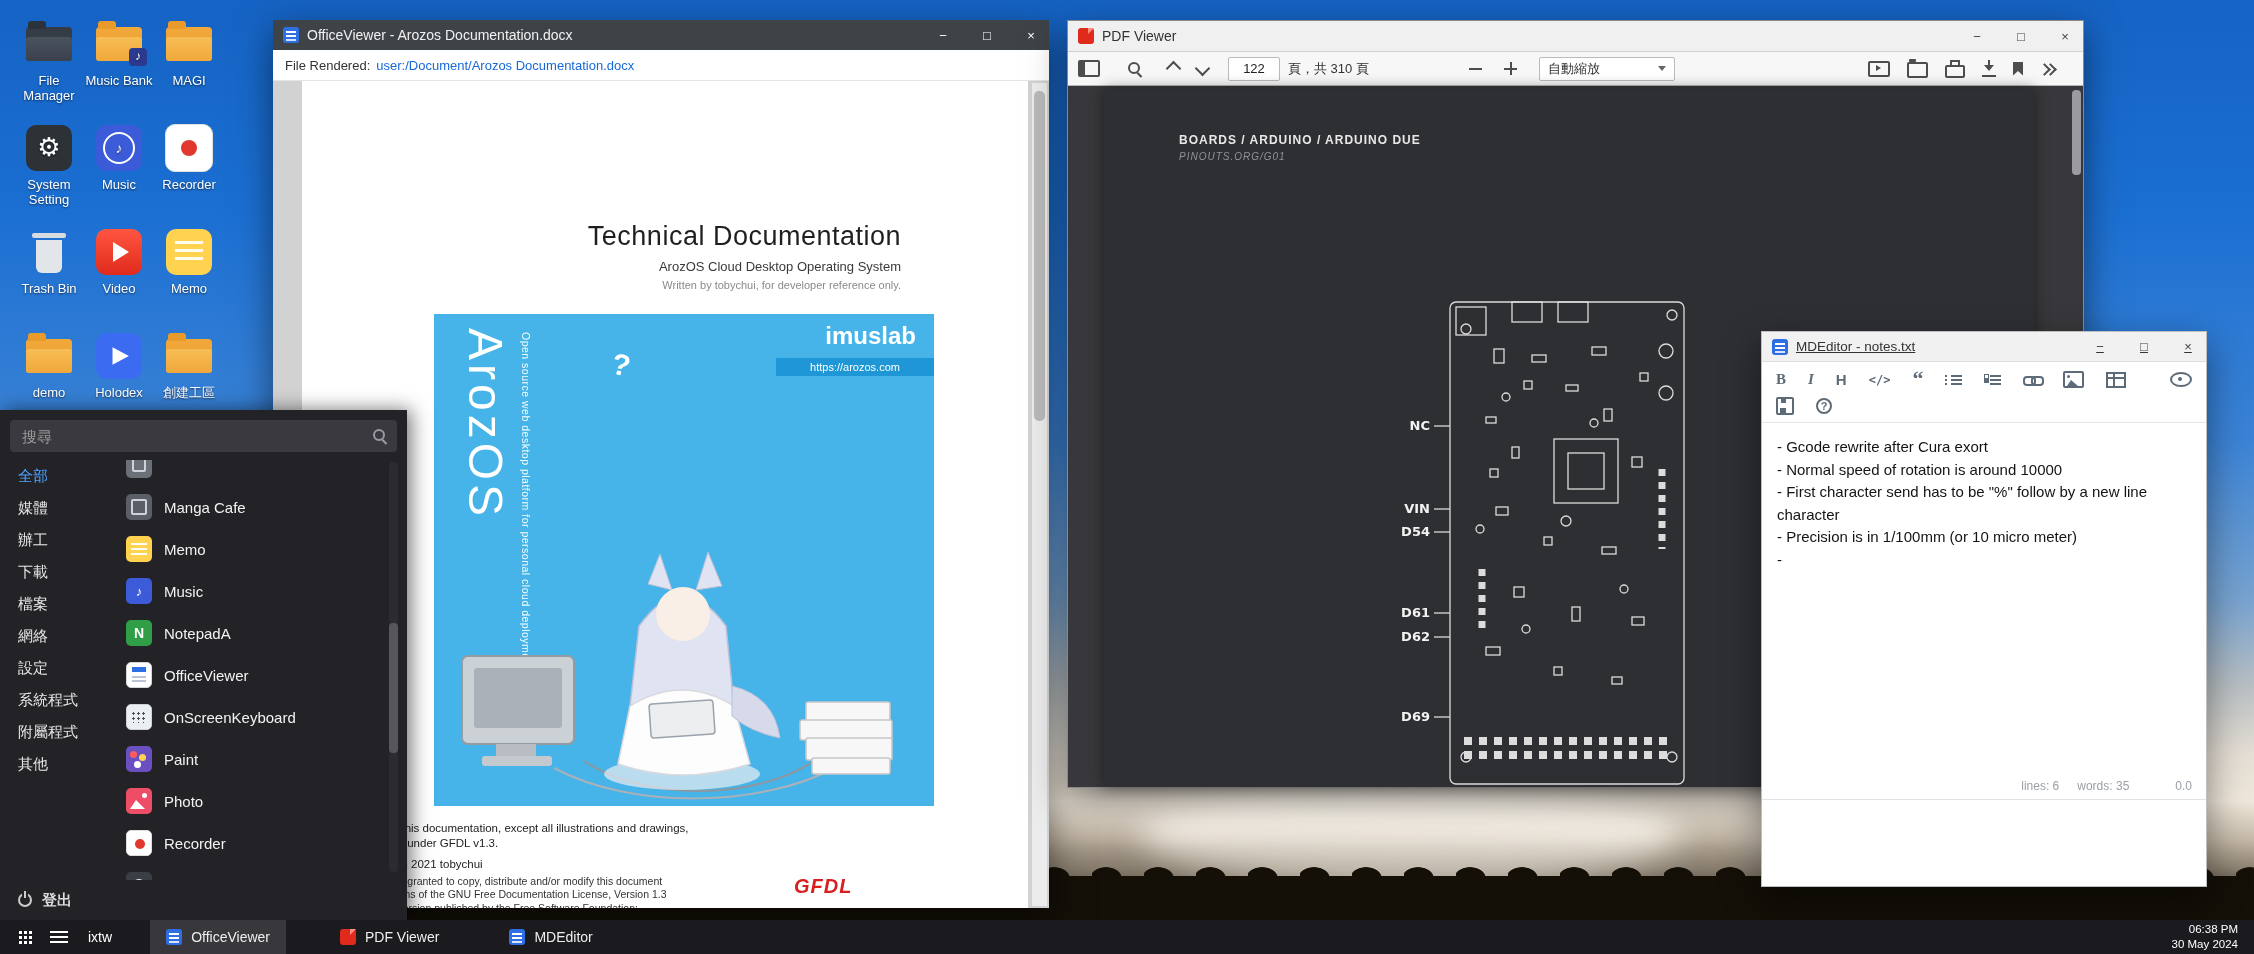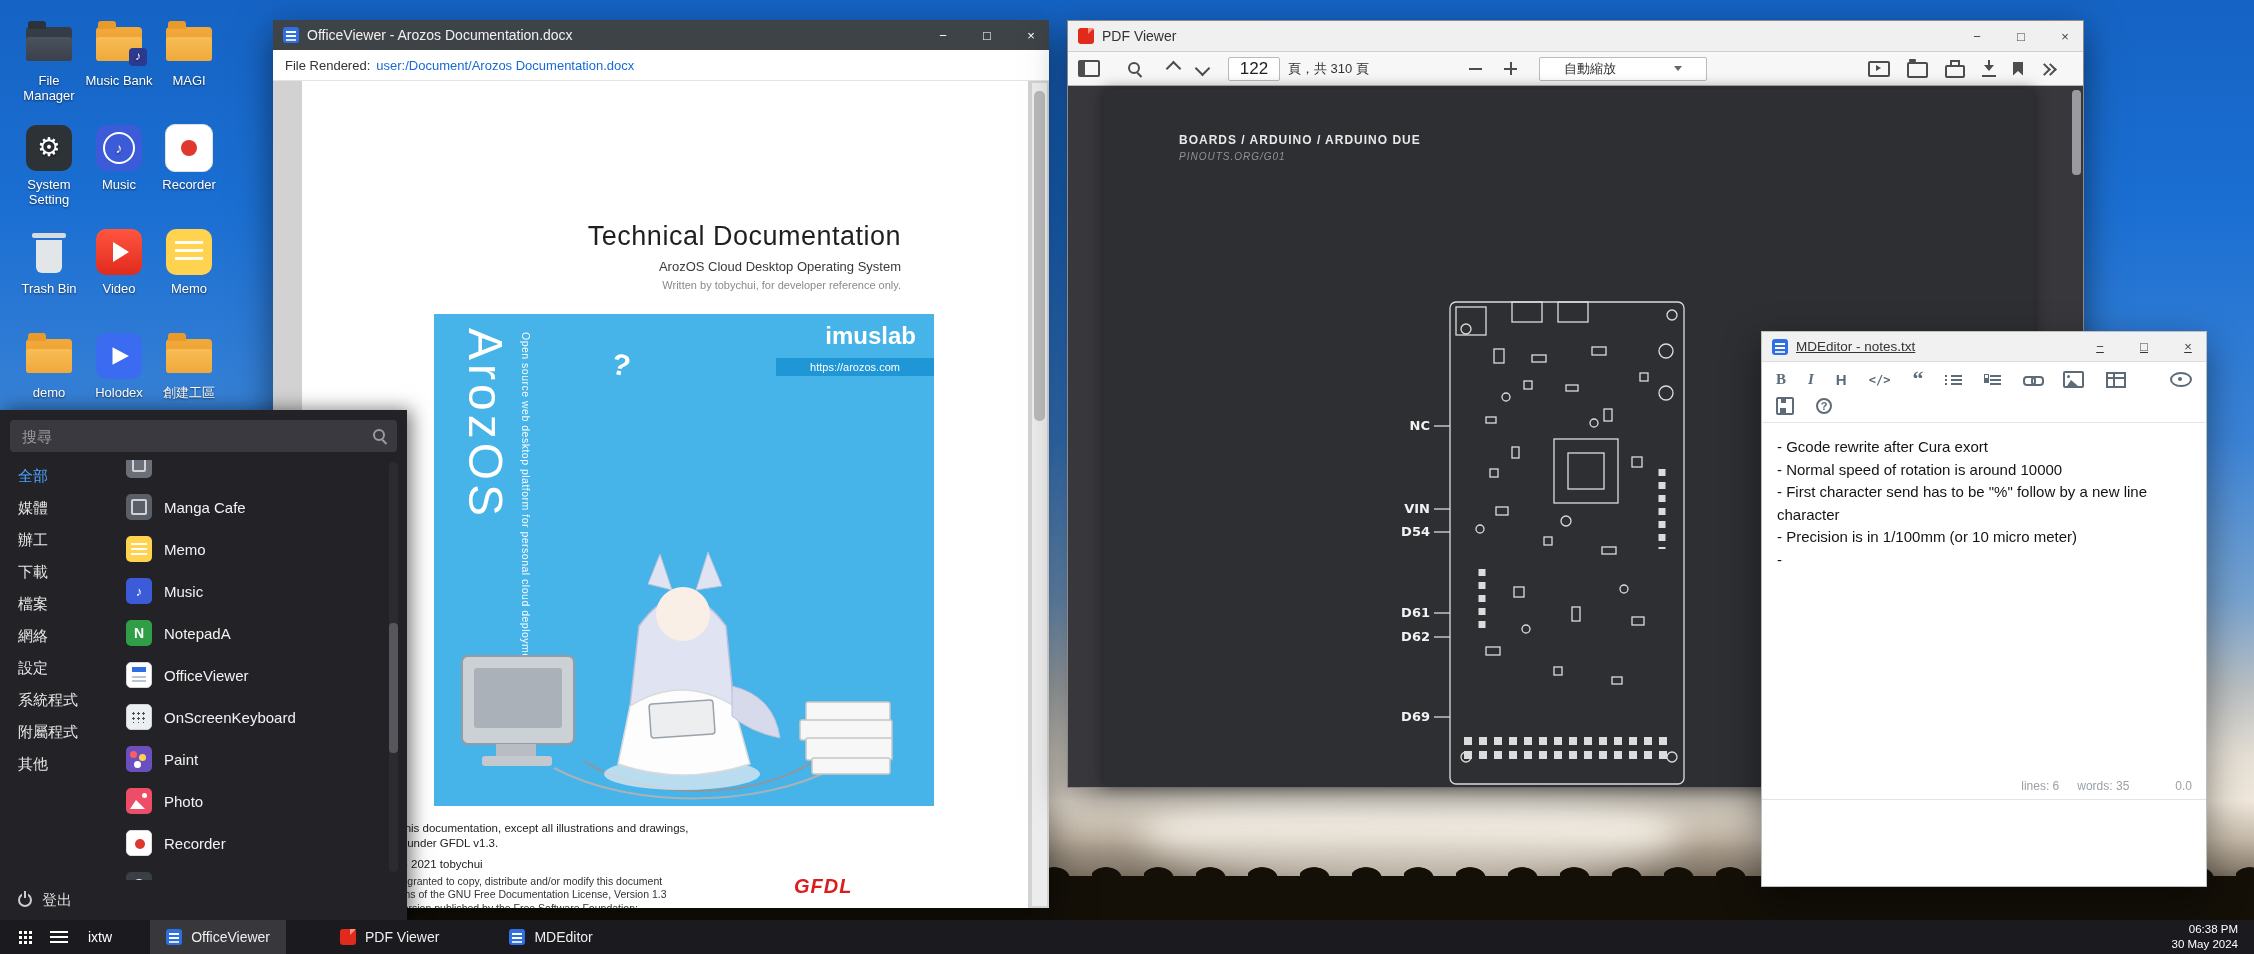--- a/index.html
+++ b/index.html
@@ -86,28 +86,28 @@
   .pv-titlebar .wc{color:#444;}
   .pv-toolbar{height:33px;background:#f7f7f8;border-bottom:1px solid #b6b6b6;display:flex;align-items:center;padding:0 8px;flex:0 0 33px;color:#4d4d4d;}
   .ic{position:relative;display:inline-block;color:inherit;}
   .ic-sidebar{width:18px;height:13px;border:2px solid currentColor;border-radius:2px;margin-left:2px;}
   .ic-sidebar::before{content:"";position:absolute;left:0;top:0;bottom:0;width:5px;background:currentColor;}
   .ic-search{width:14px;height:14px;margin-left:28px;}
   .ic-search::before{content:"";position:absolute;left:0;top:0;width:8px;height:8px;border:2px solid currentColor;border-radius:50%;}
   .ic-search::after{content:"";position:absolute;left:10px;top:10px;width:6px;height:2px;background:currentColor;transform:rotate(45deg);transform-origin:0 0;}
   .ic-chevup{width:9px;height:9px;border-left:2px solid currentColor;border-top:2px solid currentColor;transform:rotate(45deg);margin-left:26px;}
   .ic-chevdn{width:9px;height:9px;border-left:2px solid currentColor;border-top:2px solid currentColor;transform:rotate(225deg);margin-left:18px;}
-  .pv-pageinput{margin-left:20px;width:46px;height:20px;border:1px solid #bbb;border-radius:2px;text-align:center;font-size:17px;color:#222;background:#fff;font-family:inherit;}
+  .pv-pageinput{margin-left:20px;width:46px;height:20px;border:1px solid #bbb;border-radius:2px;text-align:center;font-size:13px;color:#222;background:#fff;font-family:inherit;}
   .pv-pagecount{margin-left:8px;font-size:13px;color:#333;white-space:nowrap;}
   .ic-minus{width:13px;height:13px;margin-left:100px;}
   .ic-minus::before{content:"";position:absolute;left:0;right:0;top:6px;height:2px;background:currentColor;}
   .ic-plus{width:13px;height:13px;margin-left:22px;}
   .ic-plus::before{content:"";position:absolute;left:0;right:0;top:6px;height:2px;background:currentColor;}
   .ic-plus::after{content:"";position:absolute;top:0;bottom:0;left:6px;width:2px;background:currentColor;}
-  .pv-zoom{margin-left:22px;height:22px;min-width:118px;background:#fff;border:1px solid #bbb;border-radius:2px;display:flex;align-items:center;padding:0 24px;font-size:13px;color:#333;gap:14px;}
+  .pv-zoom{margin-left:22px;height:22px;min-width:118px;background:#fff;border:1px solid #bbb;border-radius:2px;display:flex;align-items:center;padding:0 8px;font-size:13px;color:#333;gap:14px;}
   .pv-zoom .dd{width:0;height:0;border-top:5px solid #666;border-left:4px solid transparent;border-right:4px solid transparent;margin-left:auto;}
   .pv-right{margin-left:auto;display:flex;align-items:center;gap:17px;margin-right:20px;}
   .ic-present{width:18px;height:12px;border:2px solid currentColor;border-radius:2px;}
   .ic-present::after{content:"";position:absolute;left:6px;top:2px;border-left:5px solid currentColor;border-top:3px solid transparent;border-bottom:3px solid transparent;}
   .ic-folderop{width:17px;height:12px;border:2px solid currentColor;border-radius:2px;margin-top:3px;}
   .ic-folderop::before{content:"";position:absolute;top:-5px;left:0;width:7px;height:3px;background:currentColor;border-radius:1px;}
   .ic-print{width:16px;height:9px;border:2px solid currentColor;border-radius:2px;margin-top:5px;}
   .ic-print::before{content:"";position:absolute;top:-7px;left:3px;width:6px;height:4px;border:2px solid currentColor;border-bottom:none;}
   .ic-download{width:14px;height:15px;border-bottom:2px solid currentColor;}
   .ic-download::before{content:"";position:absolute;left:6px;top:0;width:2px;height:6px;background:currentColor;}
@@ -196,21 +196,21 @@
   .t-paint::before{content:"";position:absolute;left:4px;top:5px;width:7px;height:7px;border-radius:50%;background:#ff5c5c;box-shadow:9px 3px 0 #ffd24f,4px 10px 0 #fff;}
   .t-photo{background:#ee4d68;}
   .t-photo::before{content:"";position:absolute;left:4px;bottom:5px;border-bottom:9px solid #fff;border-left:6px solid transparent;border-right:9px solid transparent;}
   .t-photo::after{content:"";position:absolute;right:5px;top:5px;width:5px;height:5px;border-radius:50%;background:#fff;}
   .t-recorder{background:#fff;border:1px solid #ddd;box-sizing:border-box;}
   .t-recorder::before{content:"";position:absolute;left:8px;top:8px;width:10px;height:10px;border-radius:50%;background:#e0382e;}
   .t-serverless{background:#3a3f45;}
   .t-serverless::before{content:"";position:absolute;left:7px;top:7px;width:12px;height:12px;border:2px solid #e8e8e8;border-radius:50%;box-sizing:border-box;}
   .sm-scroll{position:absolute;right:9px;top:10px;bottom:8px;width:9px;background:#2c2c30;border-radius:4px;}
   .sm-thumb{position:absolute;left:0;right:0;top:161px;height:130px;background:#56565c;border-radius:4px;}
-  .sm-logout{flex:0 0 40px;display:flex;align-items:center;gap:10px;padding-left:18px;color:#ddd;font-size:15px;}
+  .sm-logout{flex:0 0 40px;display:flex;align-items:center;gap:10px;padding-left:18px;color:#ddd;font-size:15px;font-weight:bold;}
   .ic-power{width:14px;height:14px;border:2px solid #ccc;border-radius:50%;position:relative;box-sizing:border-box;}
   .ic-power::before{content:"";position:absolute;left:4px;top:-4px;width:2px;height:7px;background:#ccc;box-shadow:0 0 0 2px #232327;}
 
   
   .taskbar{position:absolute;left:0;right:0;bottom:0;height:34px;background:#1b1b1f;display:flex;align-items:center;z-index:40;padding:0 10px;}
   .tb-start{width:30px;height:34px;display:flex;align-items:center;justify-content:center;}
   .tb-grid{width:13px;height:13px;position:relative;}
   .tb-grid::before{content:"";position:absolute;left:0;top:0;width:3px;height:3px;background:#fff;
     box-shadow:5px 0 0 #fff,10px 0 0 #fff,0 5px 0 #fff,5px 5px 0 #fff,10px 5px 0 #fff,0 10px 0 #fff,5px 10px 0 #fff,10px 10px 0 #fff;}
   .tb-burger{margin-left:10px;width:18px;height:12px;position:relative;}

